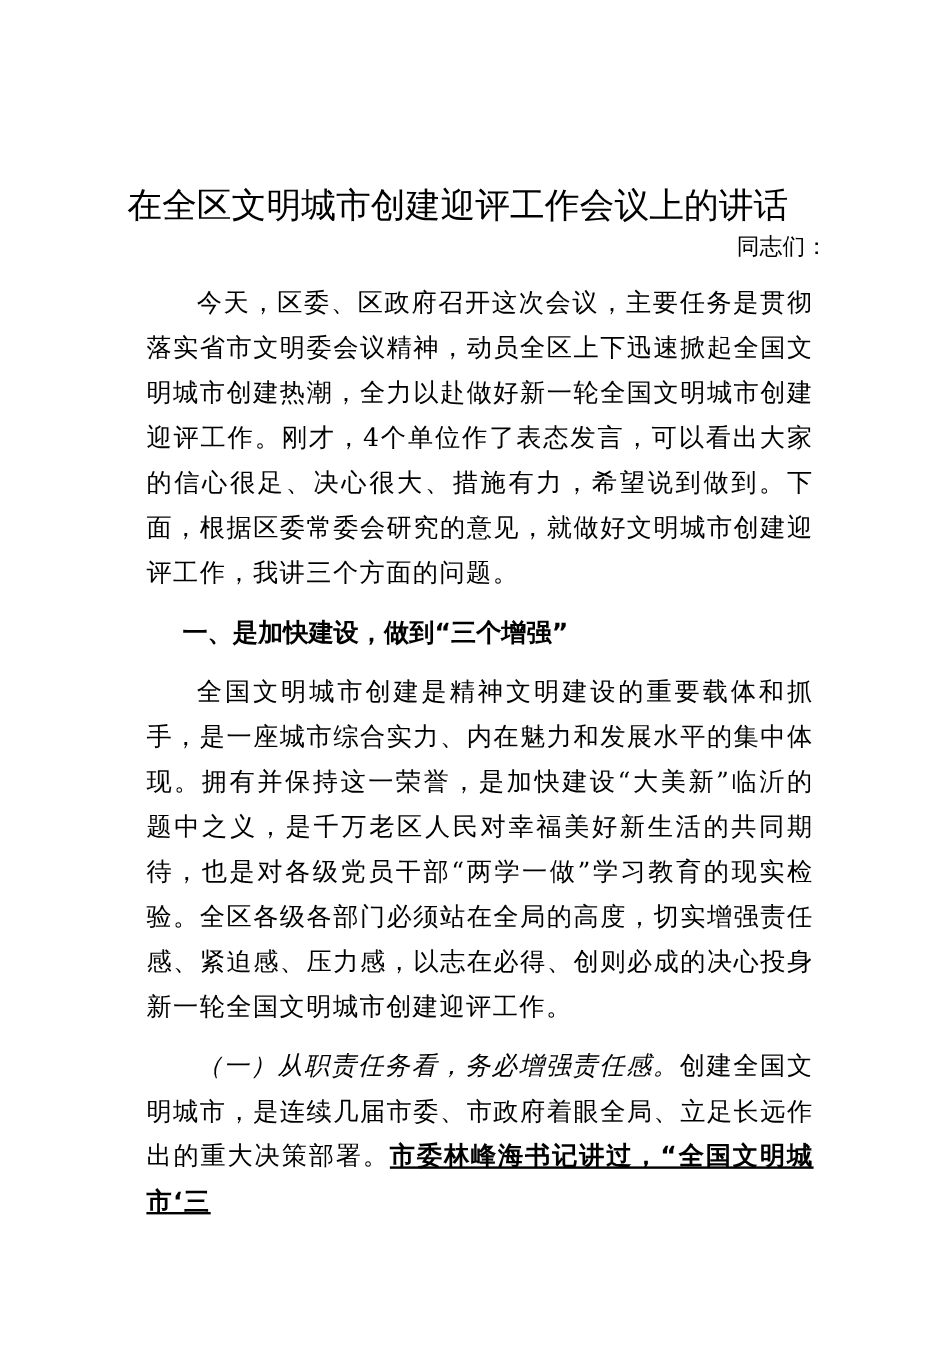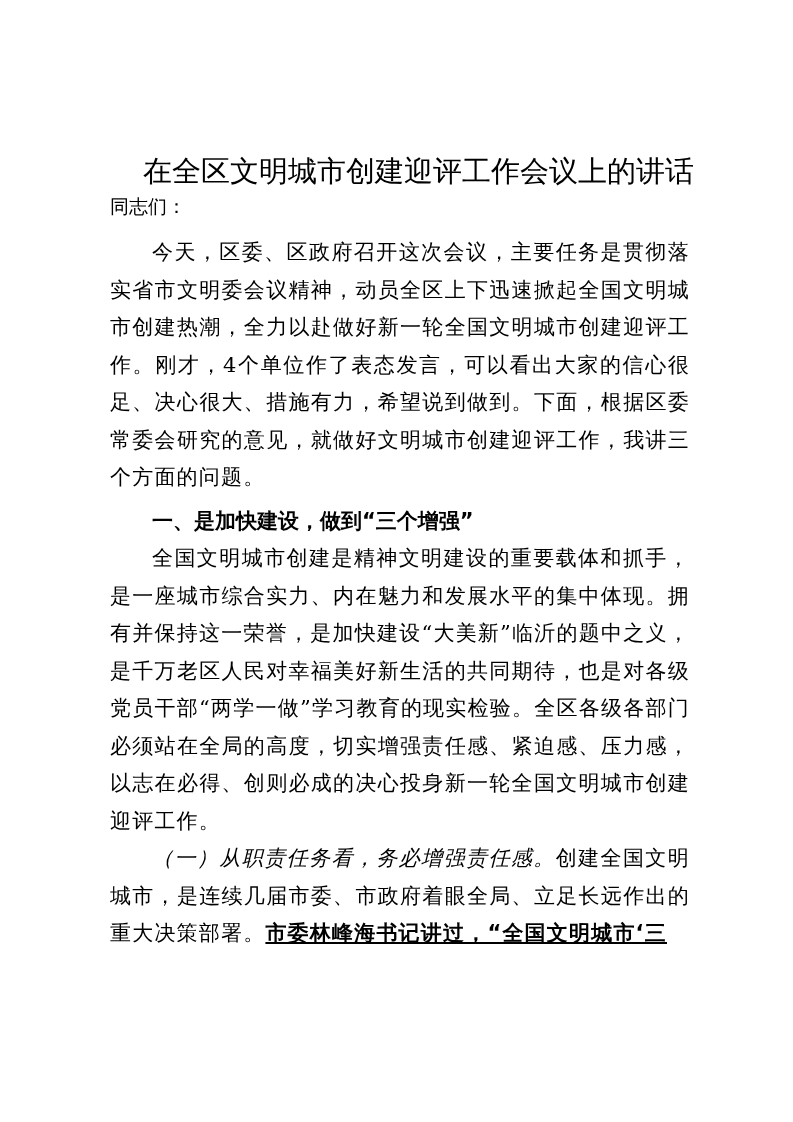--- a/index.html
+++ b/index.html
@@ -15,39 +15,39 @@
       color: #000;
       font-family: "DejaVu Serif", "Liberation Serif", serif;
     }
     .page {
       position: absolute;
       left: 110px;
       top: 150px;
       width: 580px;
     }
     .title {
-      text-align: right;
+      text-align: left;
       font-size: 29px;
       line-height: 42px;
       margin: 0;
       font-weight: normal;
       letter-spacing: 0px;
       white-space: nowrap;
       margin-left: -4px;
       margin-right: -4px;
     }
     .salutation {
-      text-align: left;
+      text-align: right;
       font-size: 19px;
       line-height: 28px;
       margin: 0 0 14px 0;
       font-family: "DejaVu Sans", "Liberation Sans", sans-serif;
     }
     p.para {
-      margin: 0;
+      margin: 12px;
       font-size: 21px;
       line-height: 37.5px;
       text-indent: 42px;
       text-align: justify;
       text-justify: inter-character;
       letter-spacing: 1.2px;
     }
     .heading1 {
       margin: 6px 0 0 0;
       font-size: 21px;

